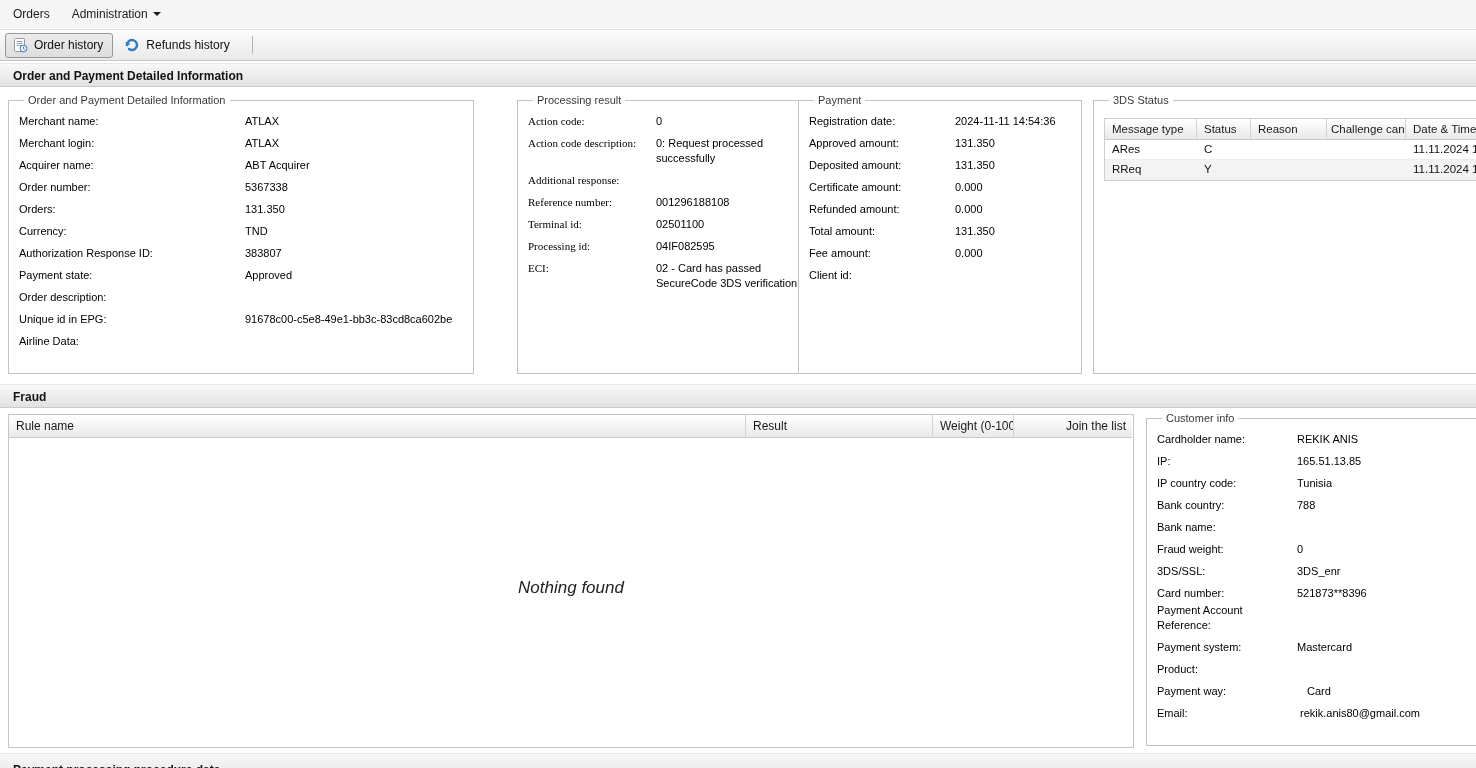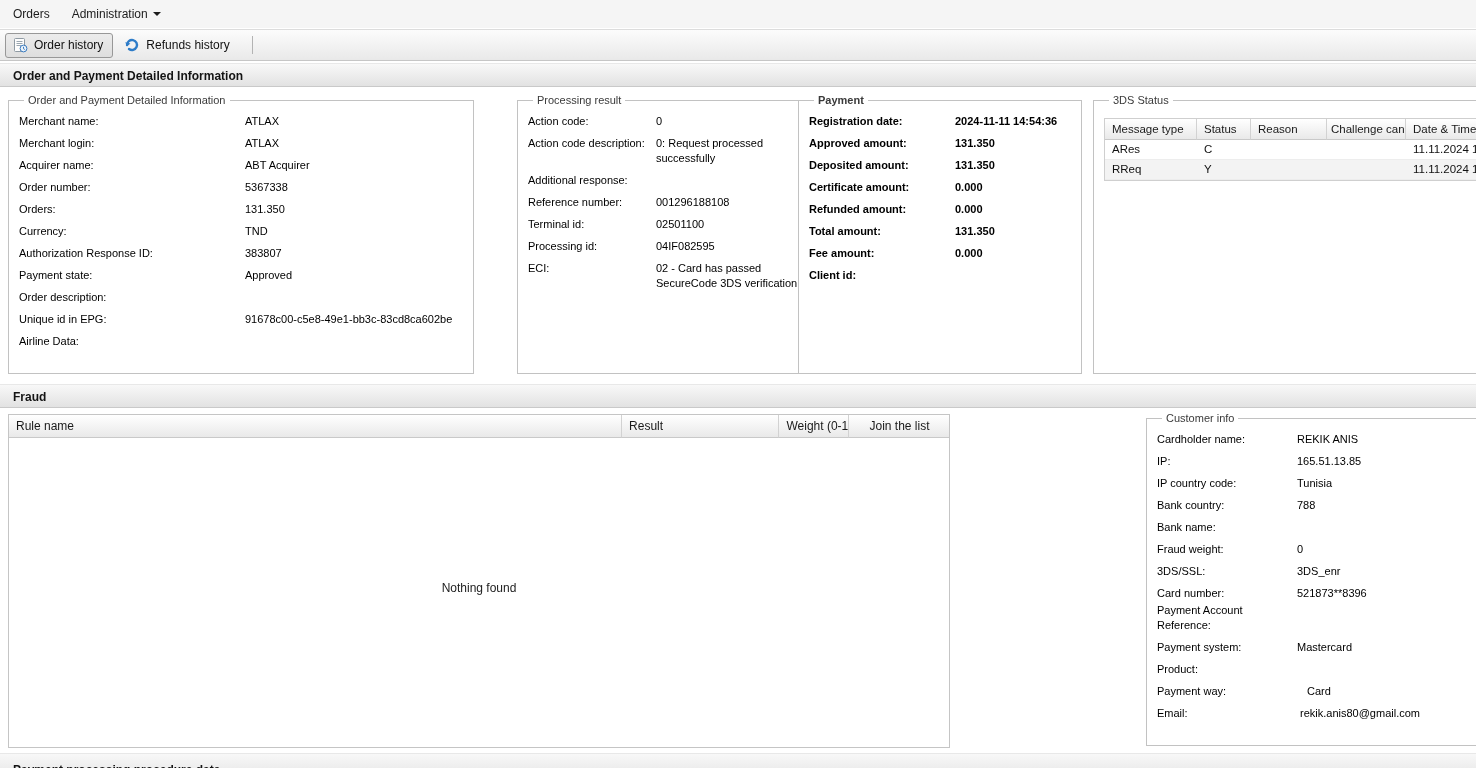--- a/index.html
+++ b/index.html
@@ -34,44 +34,44 @@
 
   
   fieldset { position:absolute; border:1px solid #c2c2c2; background:#fff;
     padding:8px 10px 0 10px; }
   legend { font-size:11px; color:#3a3a3a; padding:0 4px; margin-left:5px; }
   .frow { display:flex; margin-bottom:7px; font-size:11px; line-height:15px; }
   .flabel { flex:none; color:#000; }
   .fvalue { flex:1; color:#000; }
   .w-order .flabel { width:226px; }
   .w-order .fvalue { white-space:nowrap; overflow:hidden; }
-  .w-proc .flabel  { width:128px; }
+  .w-proc .flabel  { width:128px;font-family:Liberation Serif, serif; }
   .w-pay .flabel   { width:146px; }
   .w-pay .fvalue   { white-space:nowrap; }
   .w-cust .flabel  { width:140px; }
 
   
   .tbl { border:1px solid #cfcfcf; font-size:11.5px; background:#fff; }
   .tr { display:flex; }
   .th { background:linear-gradient(#ffffff,#e9e9e9); border-right:1px solid #d2d2d2;
     border-bottom:1px solid #c9c9c9; padding:4px 6px 4px 7px; white-space:nowrap;
     overflow:hidden; color:#1a1a1a; }
   .th:last-child { border-right:none; }
   .td { padding:3px 6px 4px 7px; white-space:nowrap; overflow:hidden; border-bottom:1px solid #ededed; }
   .row-alt { background:#f3f3f3; }
 
   
   .c0{width:92px;} .c1{width:54px;} .c2{width:76px;} .c3{width:79px; padding-left:4px; padding-right:2px;} .c4{width:150px;}
 
   
-  .fraud-tbl { position:absolute; left:8px; top:414px; width:942px; height:334px;
+  .fraud-tbl { position:absolute; left:8px; top:414px; width:1126px; height:334px;
     border:1px solid #c5c5c5; background:#fff; font-size:12px; }
-  .fc0{width:737px;} .fc1{width:187px;} .fc2{width:81px; text-align:center;} .fc3{width:118px; text-align:center;}
+  .fc0{width:737px;} .fc1{width:187px;} .fc2{width:81px; text-align:center;} .fc3{width:118px; text-align:right;}
   .fraud-empty { height:300px; display:flex; align-items:center; justify-content:center;
-    font-size:12px; color:#222; }
+    font-size:17px; color:#222;font-style:italic; }
 
   
   .bottom-bar { top:753px; height:30px; padding-top:9px; }
 </style>
 </head>
 <body>
 
 <div class="page">
 
   <div class="menubar">
@@ -181,21 +181,21 @@
     <div class="frow">
         <div class="flabel">Processing id:</div>
         <div class="fvalue">04IF082595</div>
       </div>
     <div class="frow">
         <div class="flabel">ECI:</div>
         <div class="fvalue">02 - Card has passed SecureCode 3DS verification</div>
       </div>
   </fieldset>
 
-  <fieldset class="w-pay" style="left:798px; top:94px; width:284px; height:280px;font-weight:bold;">
+  <fieldset class="w-pay" style="left:798px; top:94px; width:284px; height:280px;">
     <legend>Payment</legend>
     <div class="frow">
         <div class="flabel">Registration date:</div>
         <div class="fvalue">2024-11-11 14:54:36</div>
       </div>
     <div class="frow">
         <div class="flabel">Approved amount:</div>
         <div class="fvalue">131.350</div>
       </div>
     <div class="frow">

